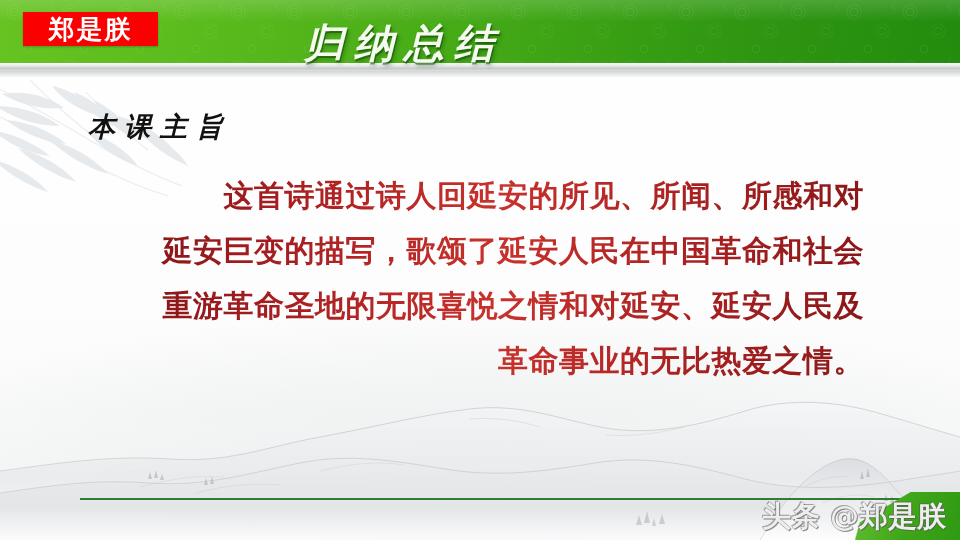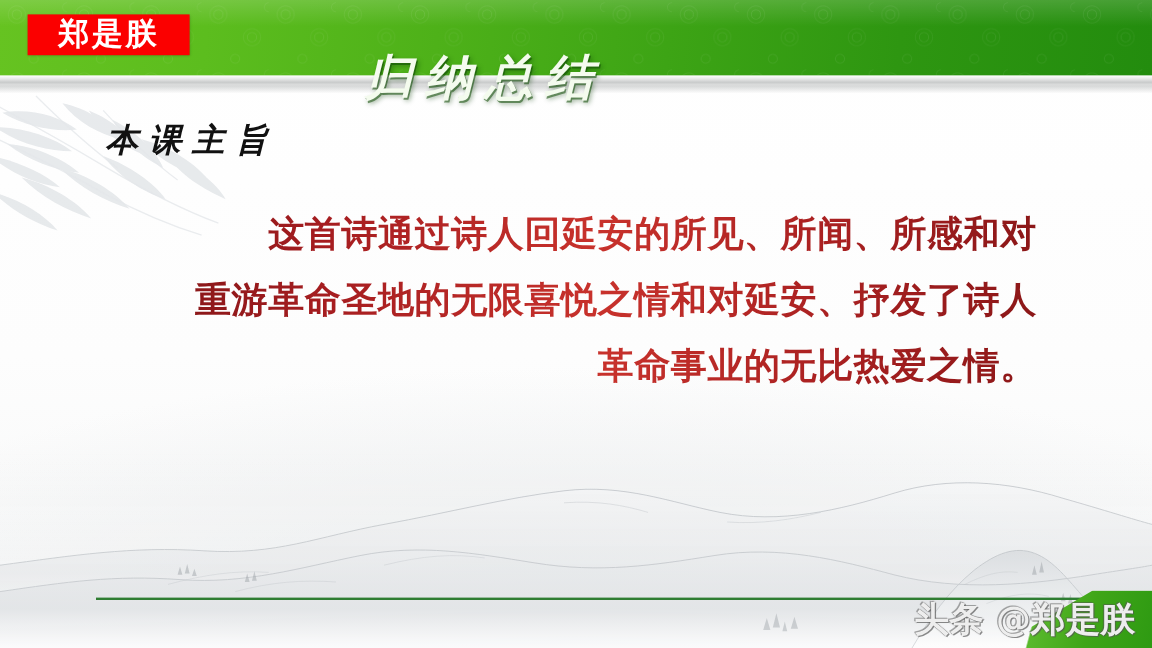--- a/index.html
+++ b/index.html
@@ -102,24 +102,23 @@
     white-space: nowrap;
   }
 
   
   .header-title {
     position: absolute;
     left: 0; top: 0;
     width: 808px;
     height: 63px;
     display: flex;
-    align-items: flex-start;
+    align-items: flex-end;
     justify-content: center;
     pointer-events: none;
-    margin-top: 45px;
   }
   .header-title-text {
     color: #f4fbee;
     font-family: "DejaVu Sans", "Liberation Sans", sans-serif;
     font-weight: bold;
     font-style: italic;
     font-size: 40px;
     letter-spacing: 10px;
     line-height: 1;
     text-shadow:
@@ -138,20 +137,21 @@
     pointer-events: none;
   }
 
   
   .section-heading {
     position: absolute;
     left: 88px; top: 104px;
     width: 320px;
     height: 44px;
     display: flex;
+    align-items: center;
   }
   .section-heading-text {
     color: #111111;
     font-family: "DejaVu Sans", "Liberation Sans", sans-serif;
     font-weight: bold;
     font-style: italic;
     font-size: 27px;
     letter-spacing: 9px;
     line-height: 1;
     white-space: nowrap;
@@ -352,17 +352,18 @@
       <path d="M96,16 C116,38 136,58 158,74"></path>
     </g>
   </svg>
 
   <div class="section-heading">
     <span class="section-heading-text">本课主旨</span>
   </div>
 
   <div class="body-block">
     <div class="body-line indented">这首诗通过诗人回延安的所见、所闻、所感和对</div>
-    <div class="body-line">重游革命圣地的无限喜悦之情和对延安、抒发了诗人</div>
+    <div class="body-line">延安巨变的描写，歌颂了延安人民在中国革命和社会</div>
+    <div class="body-line">重游革命圣地的无限喜悦之情和对延安、延安人民及</div>
     <div class="body-line">革命事业的无比热爱之情。</div>
   </div>
 
 </div>
 
 </body></html>

